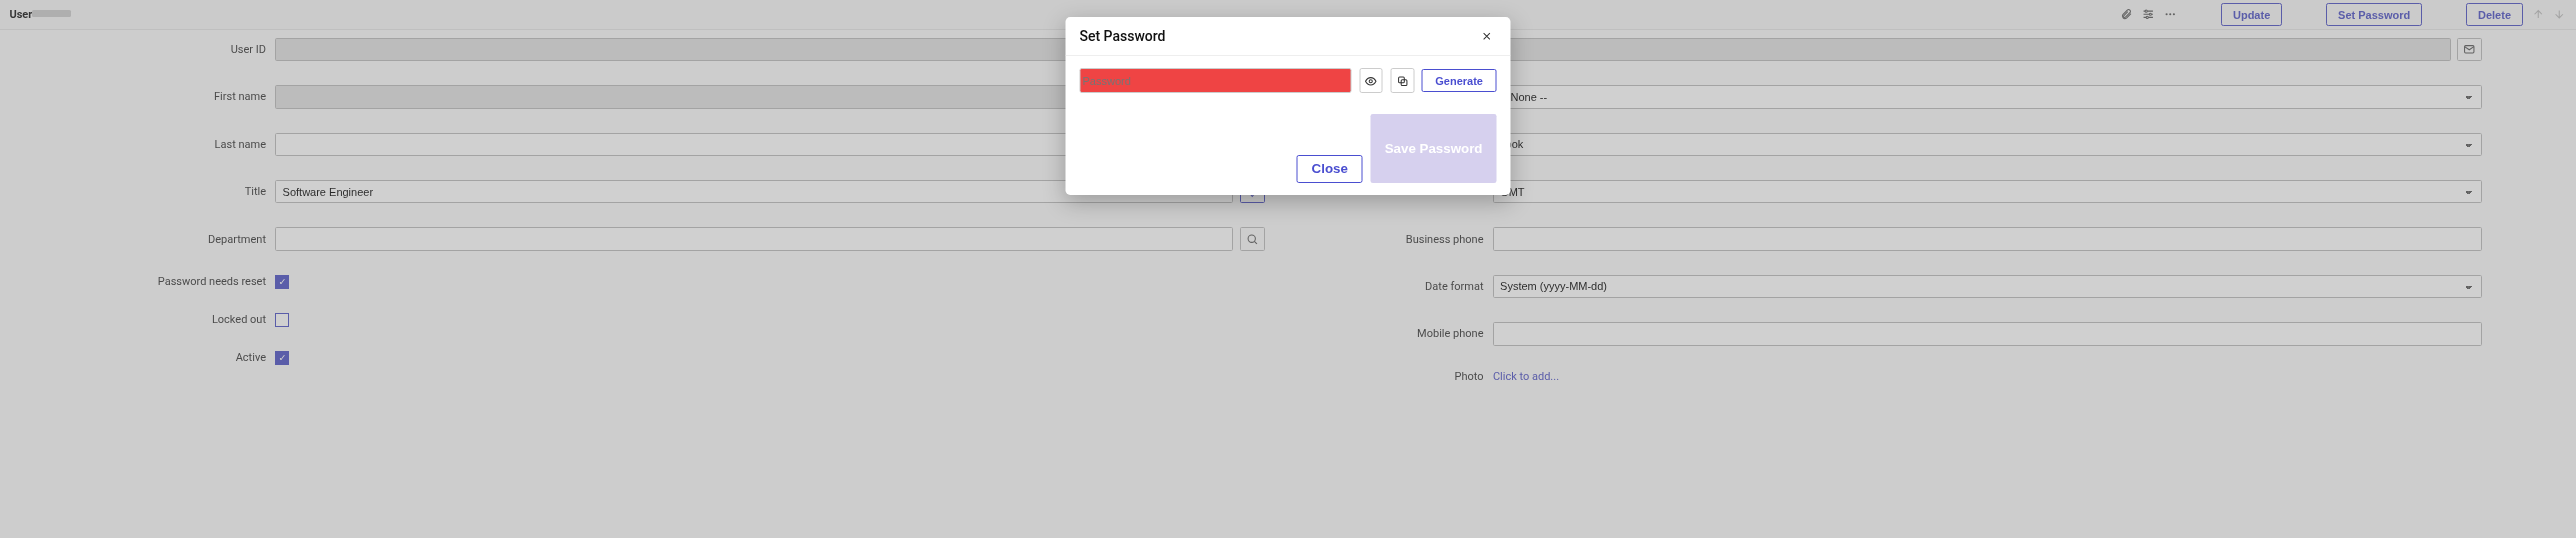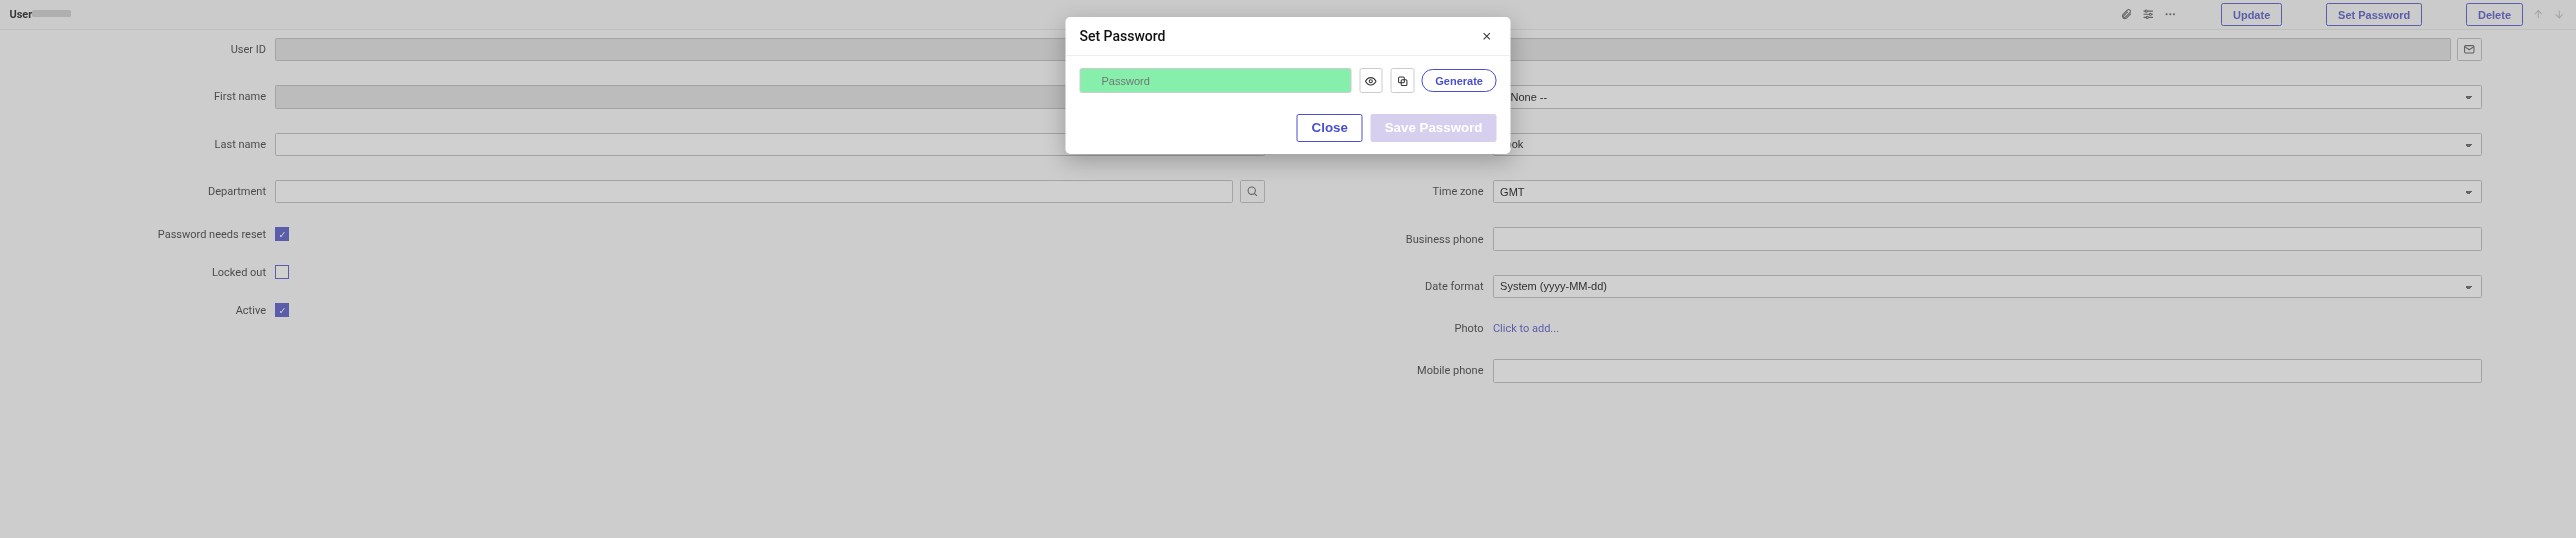--- a/index.html
+++ b/index.html
@@ -33,25 +33,25 @@
   
   .scrim { position: absolute; inset: 0; background: rgba(120,120,120,0.35); }
   .content-dim { filter: grayscale(10%); }
 
   
   .modal { position: absolute; left: 50%; top: 17px; transform: translateX(-50%); width: 445px; background: #fff; border-radius: 4.7px; box-shadow: 0 6.2px 22px rgba(0,0,0,0.25); overflow: hidden; }
   .modal-head { display: flex; align-items: center; padding: 9.4px 14px; border-bottom: 0.8px solid #eee; }
   .modal-title { font-size: 14px; font-weight: 500; }
   .modal-close { margin-left: auto; width: 19px; height: 19px; display: flex; align-items: center; justify-content: center; cursor: pointer; color: #333; font-size: 14px; }
   .modal-body { padding: 12.5px 14px; display: flex; gap: 7.8px; align-items: center; }
-  .pw-input { flex: 1; height: 25px; border: 0.8px solid #ccc; background: #86efac; border-radius: 2.3px; padding: 0 21px; font-size: 11px; }
+  .pw-input { flex: 1; height: 25px; border: 0.8px solid #ccc; background: #ef4444; border-radius: 2.3px; padding: 0 2px; font-size: 11px; }
   .pw-icon-btn { width: 23.4px; height: 25px; border: 0.8px solid #ccc; border-radius: 2.3px; display: flex; align-items: center; justify-content: center; background: #fff; cursor: pointer; color: #333; }
-  .gen-btn { border: 1.6px solid #4a4ed0; color: #4a4ed0; background: #fff; padding: 4.7px 12.5px; border-radius: 11px; font-weight: 600; font-size: 11px; cursor: pointer; }
+  .gen-btn { border: 1.6px solid #4a4ed0; color: #4a4ed0; background: #fff; padding: 4.7px 12.5px; border-radius: 2px; font-weight: 600; font-size: 11px; cursor: pointer; }
   .modal-foot { padding: 7.8px 14px 12.5px; display: flex; justify-content: flex-end; gap: 7.8px; }
-  .close-btn { border: 0.8px solid #4a4ed0; color: #4a4ed0; background: #fff; padding: 5.5px 14px; border-radius: 2.3px; font-weight: 600; cursor: pointer; }
+  .close-btn { border: 0.8px solid #4a4ed0; color: #4a4ed0; background: #fff; padding: 5.5px 14px; border-radius: 2.3px; font-weight: 600; cursor: pointer; margin-top: 41px; }
   .save-btn { border: none; background: #d6d0ee; color: #fff; padding: 2px 14px; border-radius: 2.3px; font-weight: 600; cursor: default; }
 
   svg { width: 12.5px; height: 12.5px; }
 </style>
 </head>
 <body>
 
 <div class="content-dim">
   <div class="topbar">
     <div class="topbar-left">
@@ -108,20 +108,32 @@
         <span class="lbl">First name</span>
         <div class="ctrl">
             <input class="inp redact" style="">
           </div>
       </div>
       <div class="row">
         <span class="lbl">Last name</span>
         <div class="ctrl">
             <input class="inp" style="">
           </div>
+      </div>
+      <div class="row">
+        <span class="lbl">Title</span>
+        <div class="ctrl">
+          <input class="inp" value="Software Engineer" style="">
+          <button class="icon-btn">
+            <svg viewBox="0 0 24 24" fill="none" stroke="currentColor" stroke-width="2">
+                <path d="M12 2a7 7 0 017 7c0 5-7 13-7 13S5 14 5 9a7 7 0 017-7z"></path>
+                <circle cx="12" cy="9" r="2.5"></circle>
+              </svg>
+          </button>
+        </div>
       </div>
       <div class="row">
         <span class="lbl">Department</span>
         <div class="ctrl">
           <input class="inp" style="">
           <button class="icon-btn" style="border-color:#bbb;color:#555">
             <svg viewBox="0 0 24 24" fill="none" stroke="currentColor" stroke-width="2">
                 <circle cx="11" cy="11" r="7"></circle>
                 <path d="M21 21l-5-5"></path>
               </svg>
@@ -185,29 +197,29 @@
             <input class="inp" style="">
           </div>
       </div>
       <div class="row">
         <span class="lbl">Date format</span>
         <div class="ctrl">
             <select class="sel"><option>System (yyyy-MM-dd)</option></select>
           </div>
       </div>
       <div class="row">
+        <span class="lbl">Mobile phone</span>
+        <div class="ctrl">
+            <input class="inp" style="">
+          </div>
+      </div>
+      <div class="row">
         <span class="lbl">Photo</span>
         <div class="ctrl">
             <span class="link">Click to add...</span>
-          </div>
-      </div>
-      <div class="row">
-        <span class="lbl">Mobile phone</span>
-        <div class="ctrl">
-            <input class="inp" style="">
           </div>
       </div>
     </div>
   </div>
 </div>
 
 <div class="scrim"></div>
 
 <div class="modal">
   <div class="modal-head">

